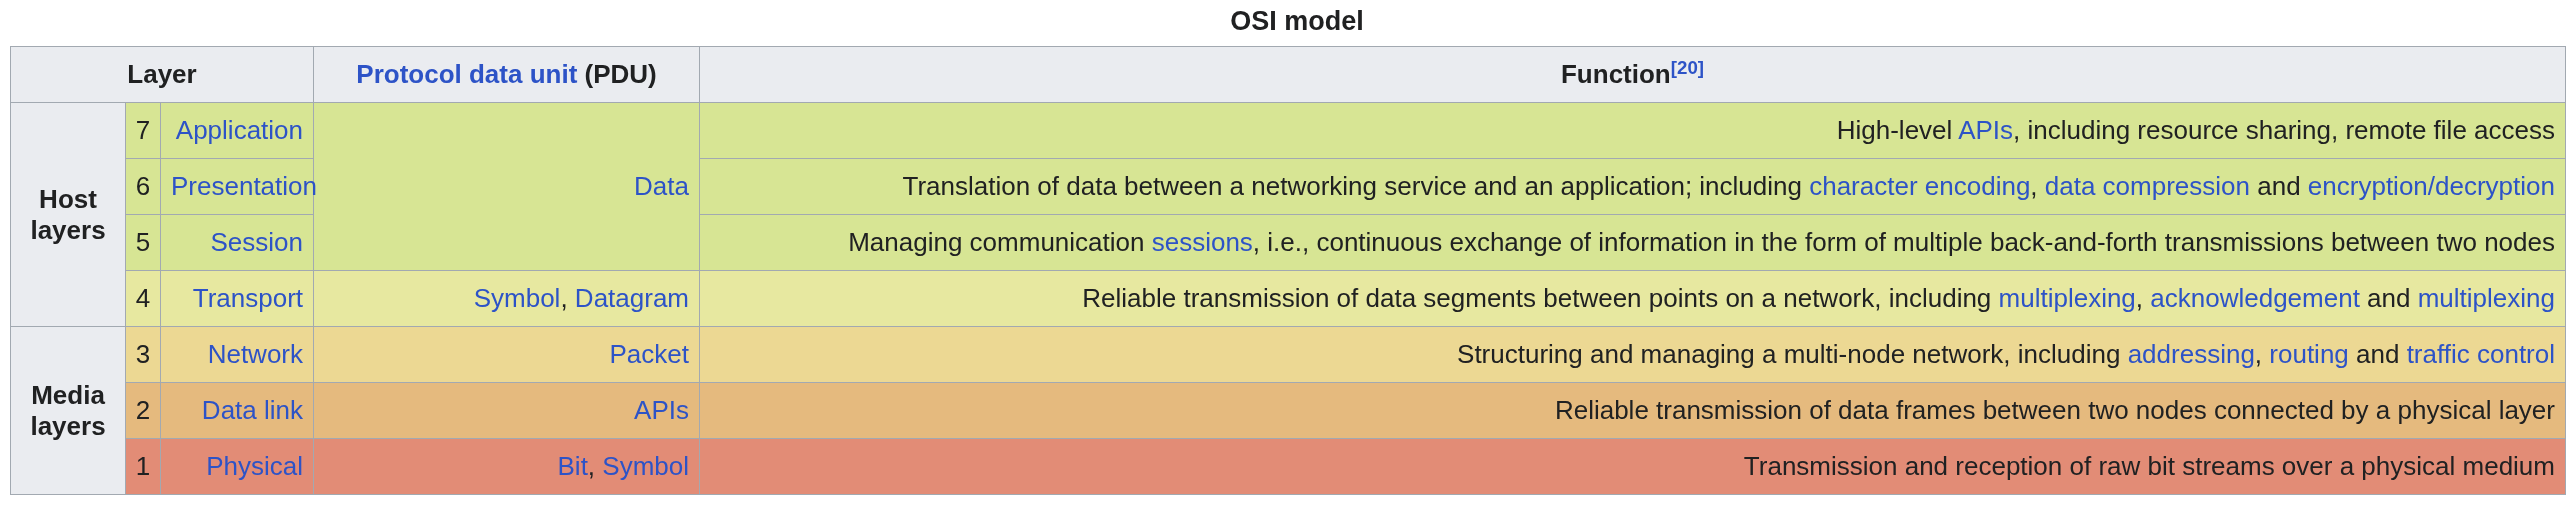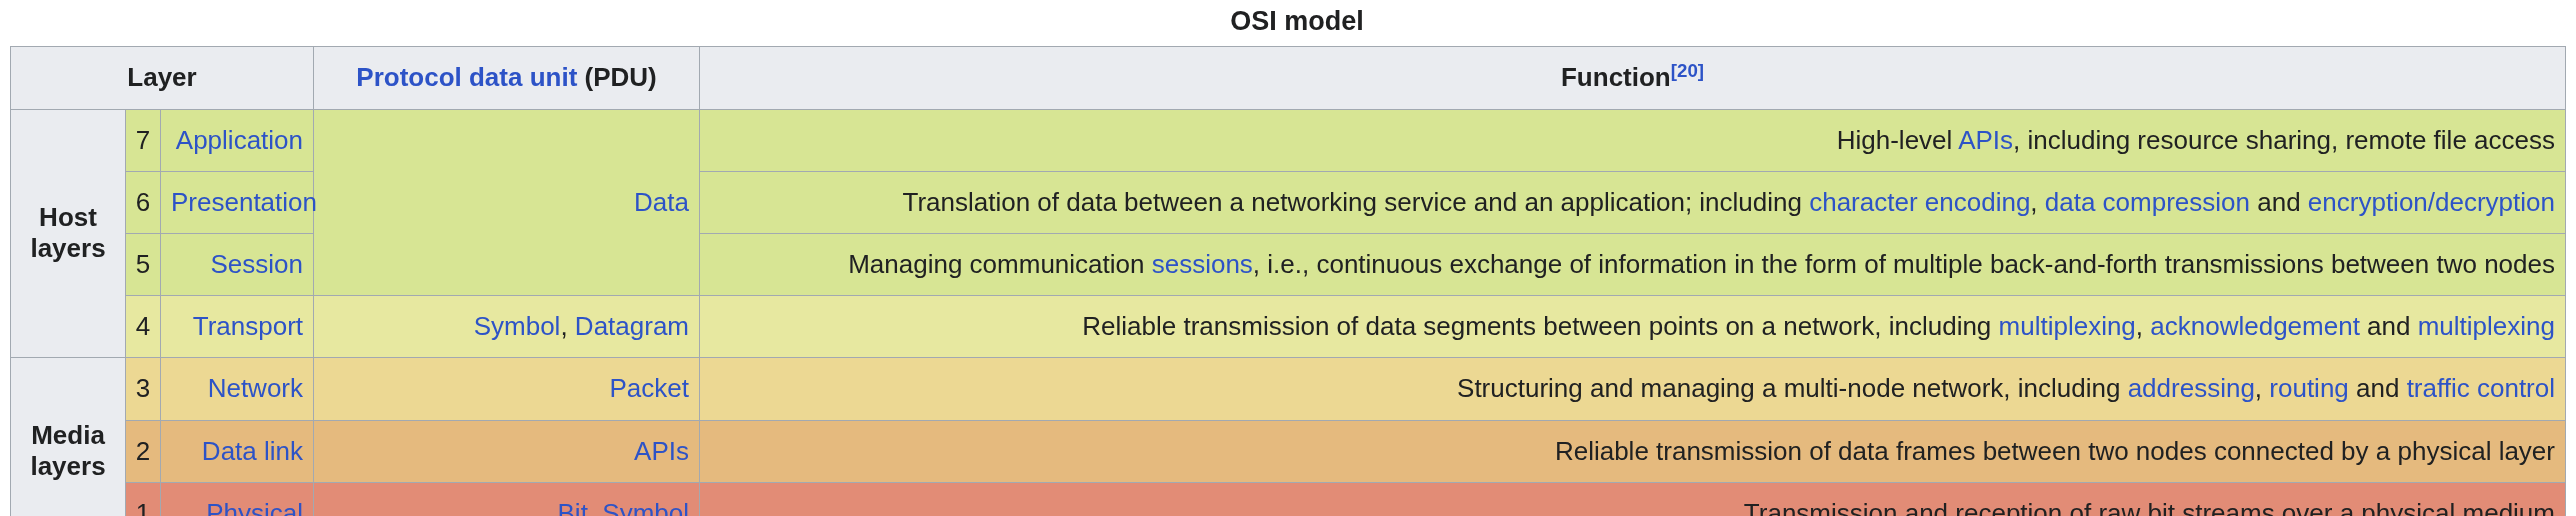--- a/index.html
+++ b/index.html
@@ -20,21 +20,21 @@
   }
   table.osi{
     border-collapse:collapse;table-layout:fixed;
     width:2556px;margin:0 10px;
   }
   col.c-group{width:115px;} col.c-num{width:35px;} col.c-name{width:153px;}
   col.c-pdu{width:386px;} col.c-func{width:auto;}
   th,td{
     border:1px solid var(--border_gray);
     height:56px;vertical-align:middle;
-    padding:15px 10px;
+    padding:0 10px;
   }
   th.hdr{background:var(--header_gray);text-align:center;font-weight:bold;}
   th.group{
     background:var(--header_gray);text-align:center;font-weight:bold;
     padding:0 2px;
   }
   td.num{text-align:center;padding:0 4px;}
   td.name,td.pdu,td.func{text-align:right;}
   .bg-g{background:var(--host_green);}
   .bg-y{background:var(--transport_yellow);}

